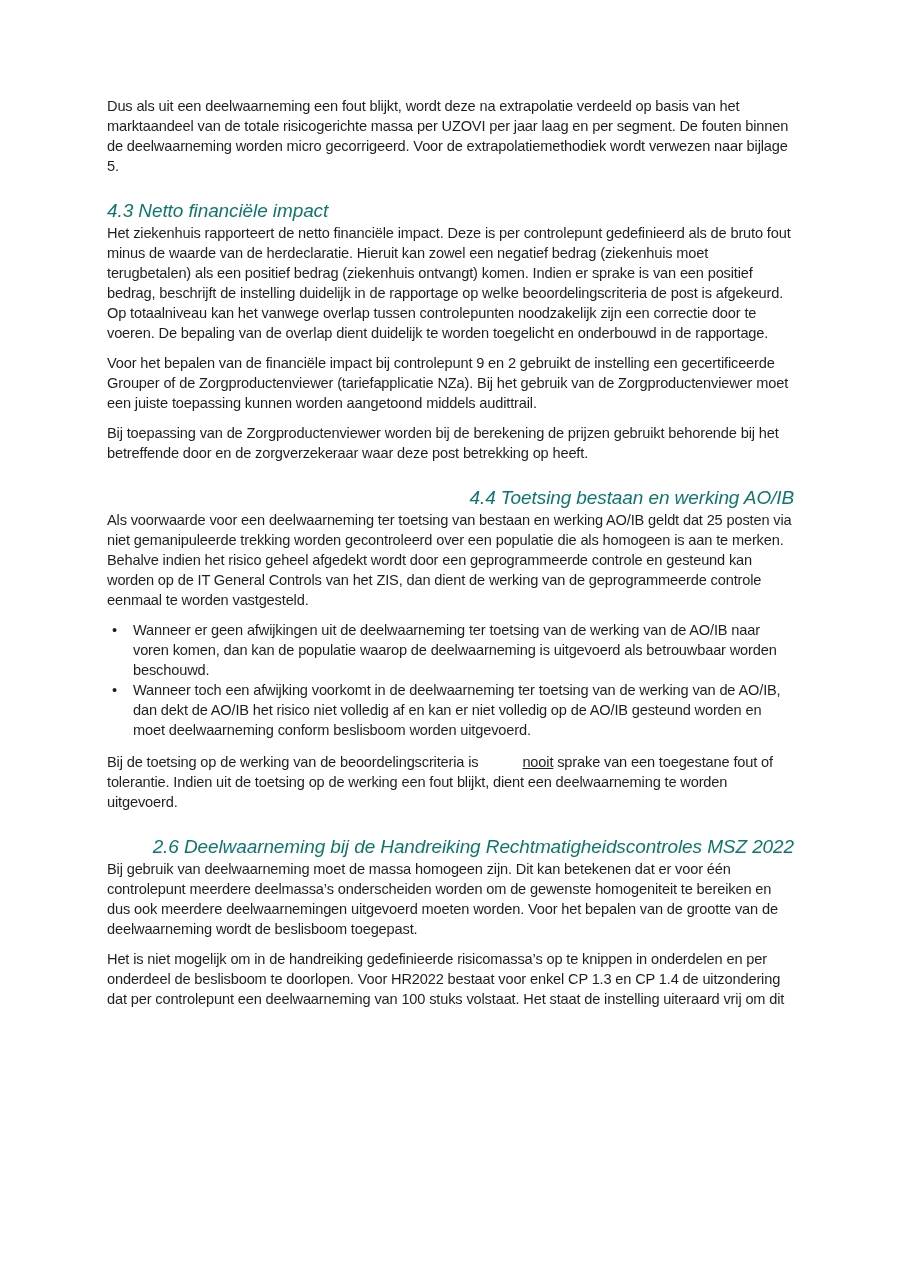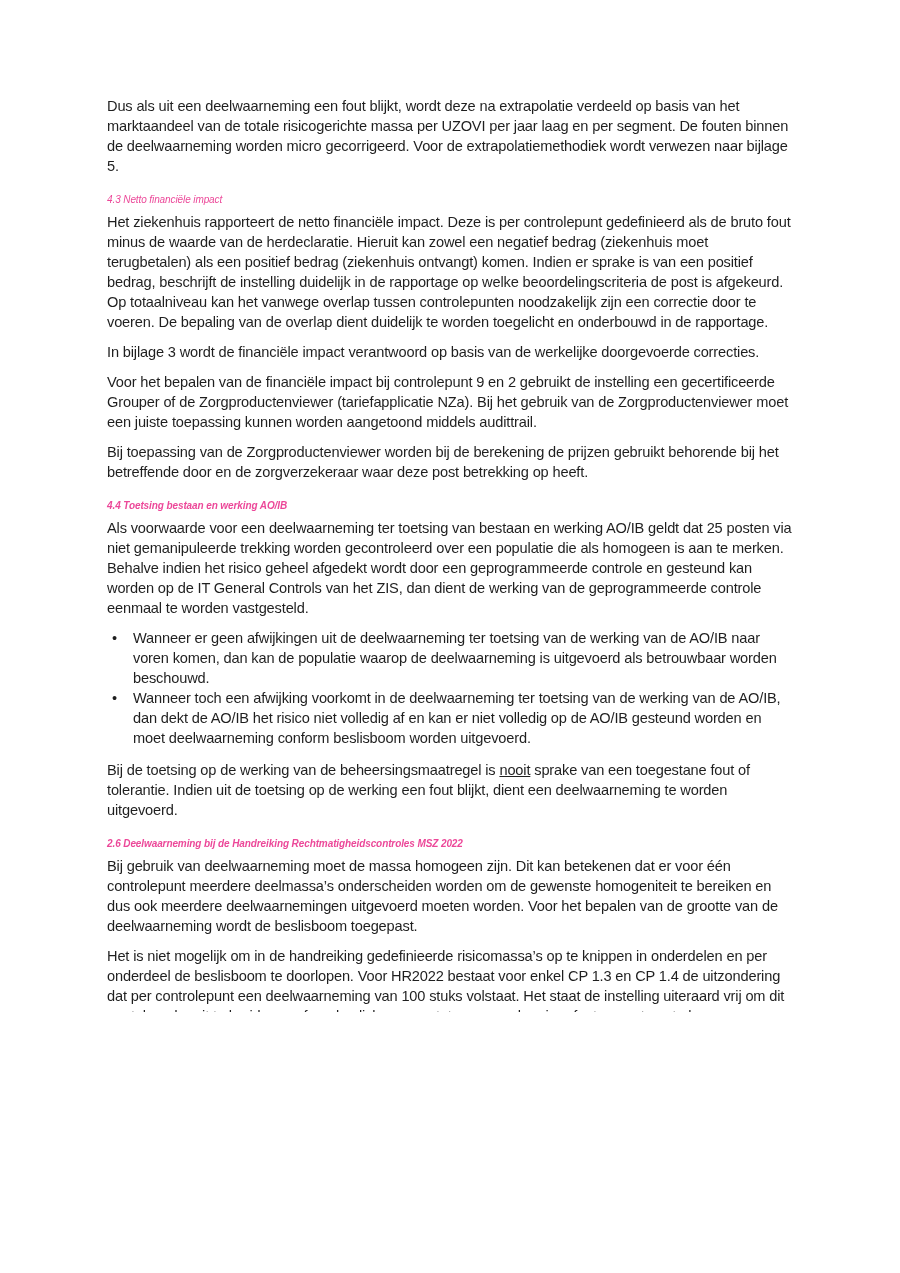--- a/index.html
+++ b/index.html
@@ -20,82 +20,81 @@
     top: 96px;
     width: 687px;
     font-size: 14.6px;
     line-height: 20px;
     letter-spacing: -0.15px;
     text-align: left;
   }
   p.body-par { margin: 0 0 10px 0; }
   .heading {
     font-style: italic;
-    font-size: 10px;
+    font-size: 19px;
     line-height: 19px;
-    margin: 14px 0 3px 0;
-    color: #ec4899;
+    margin: 25px 0 3px 0;
+    color: #0f766e;
     letter-spacing: -0.1px;
   }
   .heading.light { font-weight: 400; }
-  .heading.bold { font-weight: 700; }
+  .heading.bold { font-weight: 400; text-align: right; }
   ul.bullet-list {
     list-style: none;
     margin: 2px 0 12px 0;
     padding: 0;
   }
   ul.bullet-list li {
     position: relative;
     padding-left: 26px;
     margin: 0;
   }
   ul.bullet-list li .bullet-dot {
     position: absolute;
     left: 5px;
     top: 0;
   }
-  .underlined { text-decoration: underline; }
+  .underlined { text-decoration: underline; margin-left: 40px; }
   .page-number {
     position: absolute;
     right: 107px;
     top: 1176px;
     font-size: 14.6px;
     line-height: 20px;
     color: #1f1f1f;
   }
 </style>
 </head>
 <body>
 
 <div class="page">
   <div class="content">
 
     <p class="body-par">Dus als uit een deelwaarneming een fout blijkt, wordt deze na extrapolatie verdeeld op basis van het marktaandeel van de totale risicogerichte massa per UZOVI per jaar laag en per segment. De fouten binnen de deelwaarneming worden micro gecorrigeerd. Voor de extrapolatiemethodiek wordt verwezen naar bijlage 5.</p>
 
     <h3 class="heading light">4.3 Netto financiële impact</h3>
     <p class="body-par">Het ziekenhuis rapporteert de netto financiële impact. Deze is per controlepunt gedefinieerd als de bruto fout minus de waarde van de herdeclaratie. Hieruit kan zowel een negatief bedrag (ziekenhuis moet terugbetalen) als een positief bedrag (ziekenhuis ontvangt) komen. Indien er sprake is van een positief bedrag, beschrijft de instelling duidelijk in de rapportage op welke beoordelingscriteria de post is afgekeurd. Op totaalniveau kan het vanwege overlap tussen controlepunten noodzakelijk zijn een correctie door te voeren. De bepaling van de overlap dient duidelijk te worden toegelicht en onderbouwd in de rapportage.</p>
-    <p class="body-par">In bijlage 3 wordt de financiële impact verantwoord op basis van de werkelijke doorgevoerde correcties.</p>
     <p class="body-par">Voor het bepalen van de financiële impact bij controlepunt 9 en 2 gebruikt de instelling een gecertificeerde Grouper of de Zorgproductenviewer (tariefapplicatie NZa). Bij het gebruik van de Zorgproductenviewer moet een juiste toepassing kunnen worden aangetoond middels audittrail.</p>
     <p class="body-par">Bij toepassing van de Zorgproductenviewer worden bij de berekening de prijzen gebruikt behorende bij het betreffende door en de zorgverzekeraar waar deze post betrekking op heeft.</p>
 
     <h3 class="heading bold">4.4 Toetsing bestaan en werking AO/IB</h3>
     <p class="body-par">Als voorwaarde voor een deelwaarneming ter toetsing van bestaan en werking AO/IB geldt dat 25 posten via niet gemanipuleerde trekking worden gecontroleerd over een populatie die als homogeen is aan te merken. Behalve indien het risico geheel afgedekt wordt door een geprogrammeerde controle en gesteund kan worden op de IT General Controls van het ZIS, dan dient de werking van de geprogrammeerde controle eenmaal te worden vastgesteld.</p>
 
     <ul class="bullet-list">
       <li>
         <span class="bullet-dot">•</span>
         <span>Wanneer er geen afwijkingen uit de deelwaarneming ter toetsing van de werking van de AO/IB naar voren komen, dan kan de populatie waarop de deelwaarneming is uitgevoerd als betrouwbaar worden beschouwd.</span>
       </li>
       <li>
         <span class="bullet-dot">•</span>
         <span>Wanneer toch een afwijking voorkomt in de deelwaarneming ter toetsing van de werking van de AO/IB, dan dekt de AO/IB het risico niet volledig af en kan er niet volledig op de AO/IB gesteund worden en moet deelwaarneming conform beslisboom worden uitgevoerd.</span>
       </li>
     </ul>
 
-    <p class="body-par"><span>Bij de toetsing op de werking van de beheersingsmaatregel is </span><span class="underlined">nooit</span><span> sprake van een toegestane fout of tolerantie. Indien uit de toetsing op de werking een fout blijkt, dient een deelwaarneming te worden uitgevoerd.</span></p>
+    <p class="body-par"><span>Bij de toetsing op de werking van de beoordelingscriteria is </span><span class="underlined">nooit</span><span> sprake van een toegestane fout of tolerantie. Indien uit de toetsing op de werking een fout blijkt, dient een deelwaarneming te worden uitgevoerd.</span></p>
 
     <h3 class="heading bold">2.6 Deelwaarneming bij de Handreiking Rechtmatigheidscontroles MSZ 2022</h3>
     <p class="body-par">Bij gebruik van deelwaarneming moet de massa homogeen zijn. Dit kan betekenen dat er voor één controlepunt meerdere deelmassa’s onderscheiden worden om de gewenste homogeniteit te bereiken en dus ook meerdere deelwaarnemingen uitgevoerd moeten worden. Voor het bepalen van de grootte van de deelwaarneming wordt de beslisboom toegepast.</p>
     <p class="body-par">Het is niet mogelijk om in de handreiking gedefinieerde risicomassa’s op te knippen in onderdelen en per onderdeel de beslisboom te doorlopen. Voor HR2022 bestaat voor enkel  CP 1.3 en CP 1.4 de uitzondering dat per controlepunt een deelwaarneming van 100 stuks volstaat. Het staat de instelling uiteraard vrij om dit aantal verder uit te breiden conform beslisboom om tot een nauwkeuriger foutpercentage te komen.</p>
 
   </div>
 
   <div class="page-number">9</div>
 </div>
 

